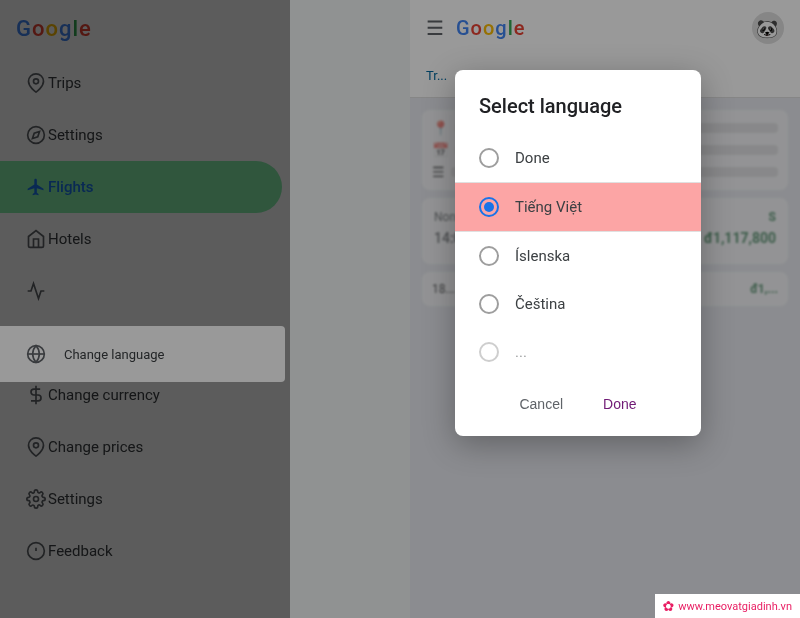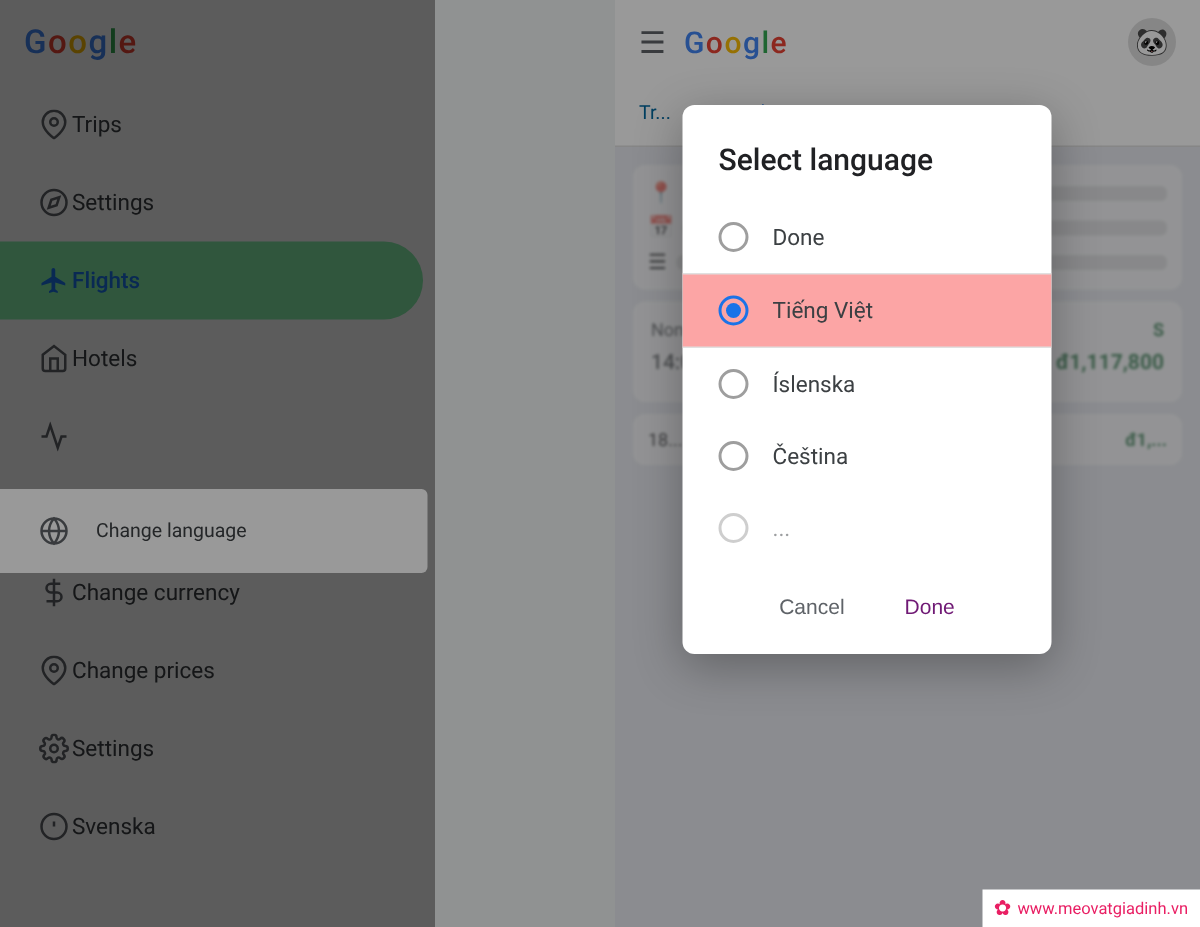--- a/index.html
+++ b/index.html
@@ -482,21 +482,21 @@
     </div>
 
     <div class="nav-item">
       <span class="nav-icon default">
         <svg width="20" height="20" viewBox="0 0 24 24" fill="none" stroke="currentColor" stroke-width="2">
             <circle cx="12" cy="12" r="10"></circle>
             <line x1="12" y1="8" x2="12" y2="12"></line>
             <line x1="12" y1="16" x2="12.01" y2="16"></line>
           </svg>
       </span>
-      <span class="nav-label">Svenska</span>
+      <span class="nav-label">Feedback</span>
     </div>
   </nav>
 </div>
 
 <div class="sidebar-overlay"></div>
 
 <div class="change-language-highlight">
   <span class="nav-icon" style="color:#5f6368;">
     <svg width="20" height="20" viewBox="0 0 24 24" fill="none" stroke="currentColor" stroke-width="2">
         <circle cx="12" cy="12" r="10"></circle>

